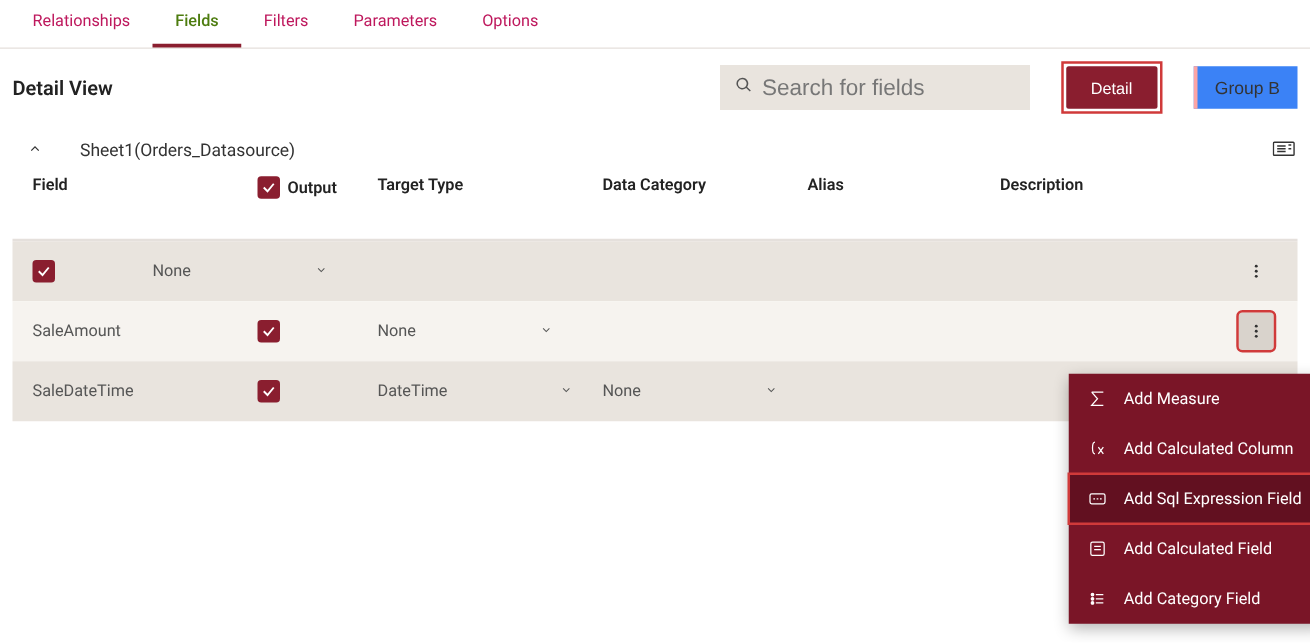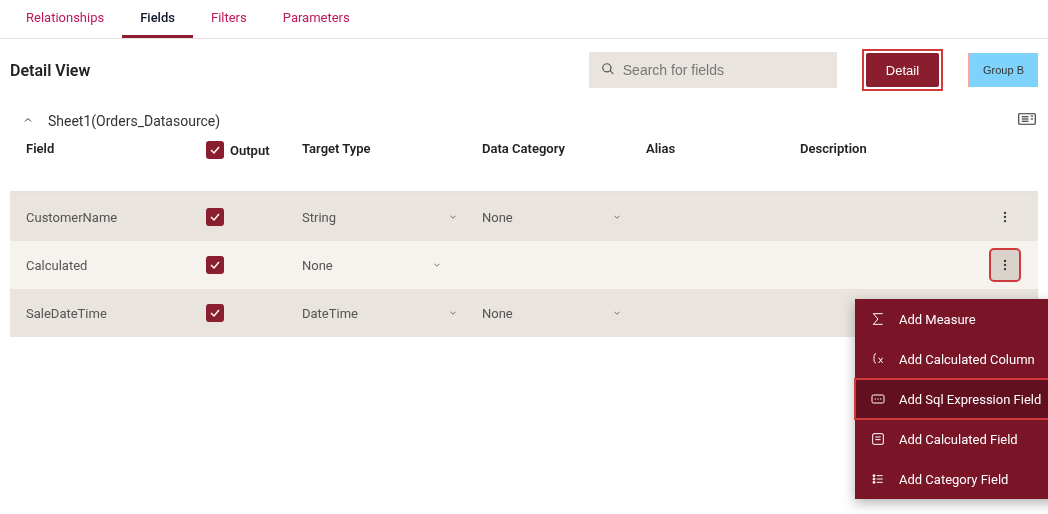--- a/index.html
+++ b/index.html
@@ -18,21 +18,21 @@
     border-bottom: 1px solid #e5e0dc;
     padding: 0 8px;
   }
   .tab {
     padding: 10px 18px;
     color: #be185d;
     cursor: pointer;
     font-size: 13px;
   }
   .tab.active {
-    color: #0f172a;
+    color: #4d7c0f;
     border-bottom: 3px solid #8a1e2f;
     font-weight: 500;
   }
   .header-row {
     display: flex;
     align-items: center;
     padding: 12px 10px 12px 10px;
     gap: 27px;
   }
   .page-title {
@@ -47,55 +47,55 @@
     background: #e9e4de;
     padding: 0 12px;
     height: 36px;
     width: 248px;
   }
   .search-wrap svg { width:14px; height:14px; fill:#555; }
   .search-input {
     border: none;
     background: transparent;
     margin-left: 8px;
-    font-size: 14px;
+    font-size: 18px;
     width: 100%;
     outline: none;
     color: #737373;
   }
   .search-input::placeholder { color: #777; }
   .btn-detail {
     background: #8a1e2f;
     color: #fff;
     border: none;
     height: 34px;
     padding: 0 20px;
     border-radius: 2px;
     cursor: pointer;
     font-size: 13px;
   }
   .hl-red { outline: 2px solid #d03a3a; outline-offset: 0px; }
   .btn-group {
-    background: #7dd3fc;
+    background: #3b82f6;
     color: #333;
     border: none;
     height: 34px;
     padding: 0 14px 0 14px;
     cursor: pointer;
-    font-size: 11px;
-    border-left: 1px solid #fca5a5;
+    font-size: 14px;
+    border-left: 3px solid #fca5a5;
   }
   .sheet-section {
     padding: 0 10px 0 10px;
   }
   .sheet-header {
     display: flex;
     align-items: center;
     height: 40px;
-    gap: 14px;
+    gap: 30px;
     padding-left: 12px;
   }
   .chev svg { width: 12px; height: 12px; stroke:#333; fill:none; stroke-width:2;}
   .sheet-title { font-size: 14px; color: #333; }
   .grid-head {
     display: flex;
     align-items: flex-start;
     height: 52px;
     padding: 0 16px;
     font-weight: 600;
@@ -169,20 +169,21 @@
   .menu-item svg { width:16px; height:16px; stroke:#fff; fill:none; stroke-width:1.5;}
 </style>
 </head>
 <body>
 
 <div class="tabs">
   <div class="tab">Relationships</div>
   <div class="tab active">Fields</div>
   <div class="tab">Filters</div>
   <div class="tab">Parameters</div>
+  <div class="tab">Options</div>
 </div>
 
 <div class="header-row">
   <div class="page-title">Detail View</div>
   <div class="search-wrap">
     <span>
       <svg viewBox="0 0 24 24">
           <path d="M10 2a8 8 0 105.3 14l5 5 1.4-1.4-5-5A8 8 0 0010 2zm0 2a6 6 0 110 12 6 6 0 010-12z"></path>
         </svg>
     </span>
@@ -228,57 +229,48 @@
     <div class="col-target">Target Type</div>
     <div class="col-category">Data Category</div>
     <div class="col-alias">Alias</div>
     <div class="col-desc">Description</div>
     <div class="col-dots"></div>
   </div>
 
   <div>
 
     <div class="row">
-      <div class="col-field">CustomerName</div>
       <div class="col-output">
         <span class="checkbox">
             <svg viewBox="0 0 24 24">
               <polyline points="4 12 10 18 20 6"></polyline>
             </svg>
           </span>
       </div>
-      <div class="col-target">
-          <div class="dd">
-            <span>String</span>
-            <span class="caret" style="margin-left:auto;margin-right:24px"><svg viewBox="0 0 24 24">
-                <polyline points="6 9 12 15 18 9"></polyline>
-              </svg></span>
-          </div>
-        </div>
       <div class="col-category">
           <div class="dd">
             <span>None</span>
             <span class="caret" style="margin-left:auto;margin-right:24px"><svg viewBox="0 0 24 24">
                 <polyline points="6 9 12 15 18 9"></polyline>
               </svg></span>
           </div>
         </div>
       <div class="col-alias"></div>
       <div class="col-desc"></div>
       <div class="col-dots"><span class="dots-btn">
             <svg viewBox="0 0 24 24">
               <circle cx="12" cy="5" r="2"></circle>
               <circle cx="12" cy="12" r="2"></circle>
               <circle cx="12" cy="19" r="2"></circle>
             </svg>
           </span></div>
     </div>
 
     <div class="row">
-      <div class="col-field">Calculated</div>
+      <div class="col-field">SaleAmount</div>
       <div class="col-output">
         <span class="checkbox">
             <svg viewBox="0 0 24 24">
               <polyline points="4 12 10 18 20 6"></polyline>
             </svg>
           </span>
       </div>
       <div class="col-category">
           <div class="dd">
             <span>None</span>

